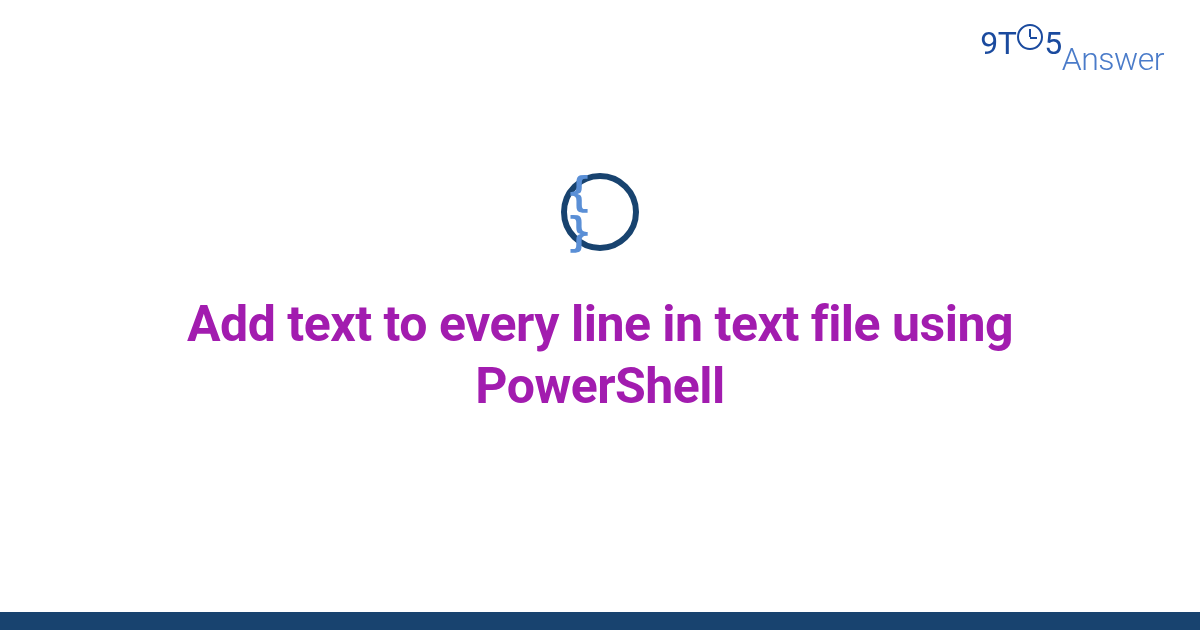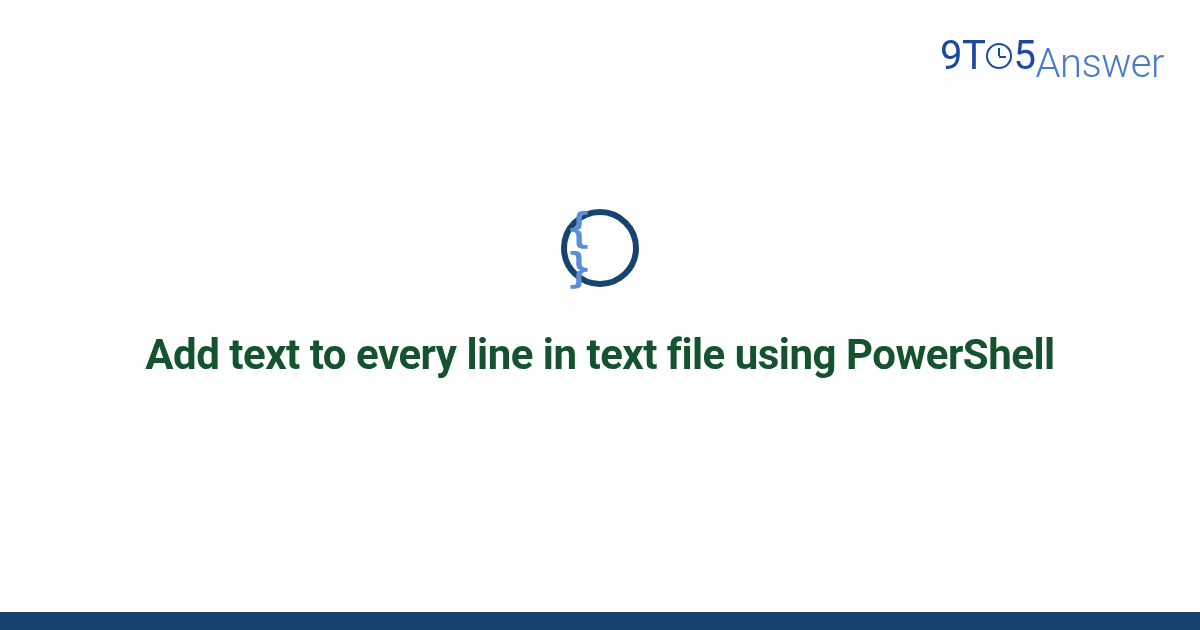--- a/index.html
+++ b/index.html
@@ -12,26 +12,26 @@
       height: 630px;
       background: #ffffff;
       font-family: -apple-system, BlinkMacSystemFont, "Segoe UI", Roboto, "Helvetica Neue", Arial, sans-serif;
       position: relative;
       overflow: hidden;
     }
     .logo-header {
       position: absolute;
       top: 24px;
       right: 36px;
-      font-size: 40px;
+      font-size: 32px;
       font-weight: 400;
       color: #1a4a9e;
       letter-spacing: -0.5px;
       display: flex;
-      align-items: center;
+      align-items: flex-start;
     }
     .logo-9t {
       font-weight: 400;
     }
     .logo-clock {
       display: inline-flex;
       align-items: center;
       justify-content: center;
       width: 26px;
       height: 26px;
@@ -89,22 +89,22 @@
     }
     .code-braces {
       color: #5a8fd6;
       font-size: 40px;
       font-weight: 700;
       font-family: "Consolas", "Monaco", monospace;
       letter-spacing: 2px;
       line-height: 1;
     }
     .heading {
-      color: #14532d;
-      font-size: 42px;
+      color: #a21caf;
+      font-size: 50px;
       font-weight: 700;
       text-align: center;
       line-height: 1.25;
       max-width: 960px;
       letter-spacing: -0.5px;
     }
     .footer-bar {
       position: absolute;
       bottom: 0;
       left: 0;

